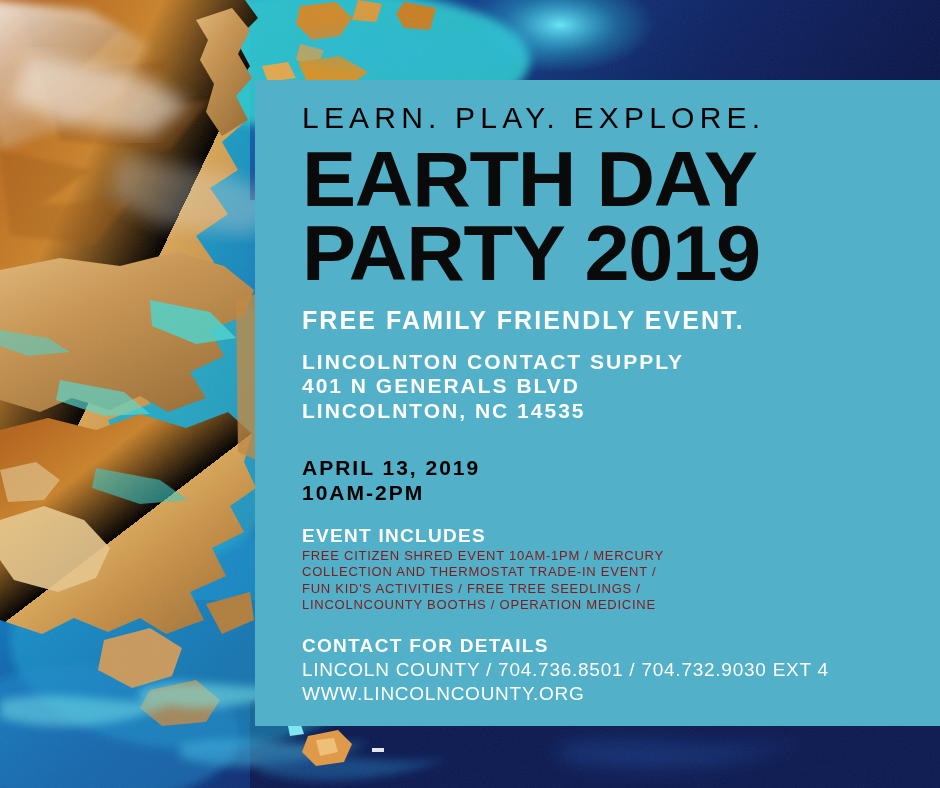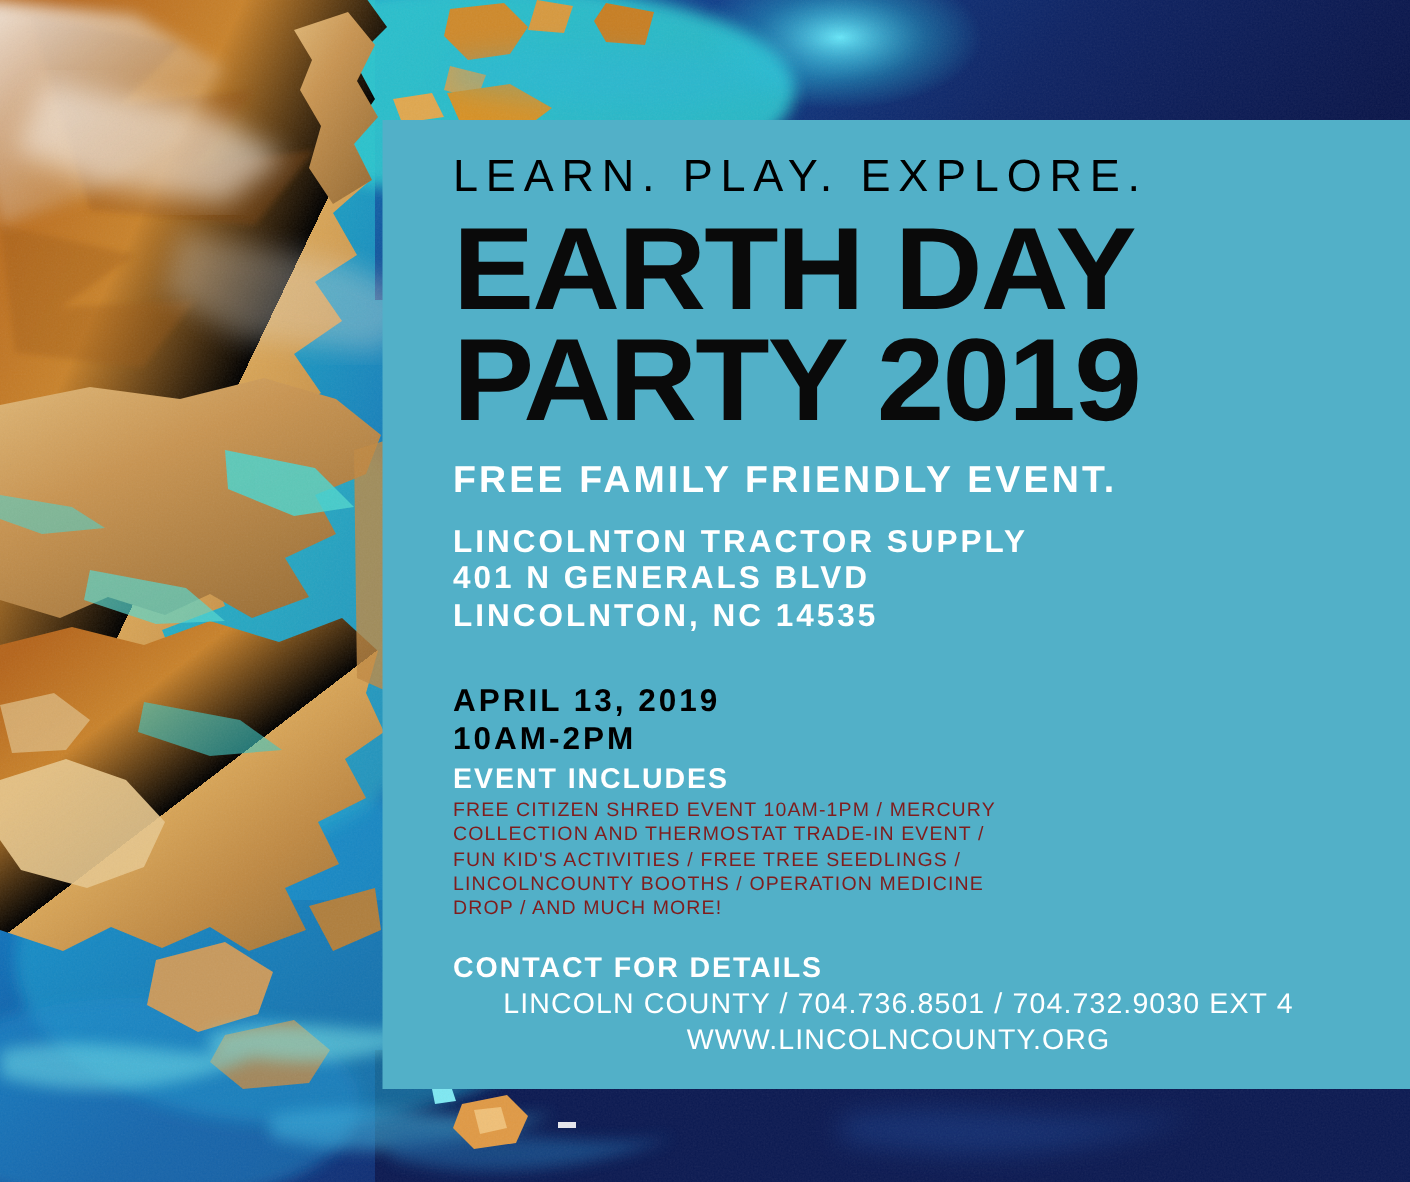--- a/index.html
+++ b/index.html
@@ -87,21 +87,21 @@
 
   .date-block { margin-top:32px; }
   .date-line {
     font-size:21px;
     font-weight:bold;
     letter-spacing:2.0px;
     line-height:1.18;
     white-space:nowrap;
   }
 
-  .section { margin-top:3px; }
+  .section { margin-top:19px; }
   .section-title {
     color:#ffffff;
     font-size:19px;
     font-weight:bold;
     letter-spacing:1.3px;
     line-height:1.25;
     white-space:nowrap;
   }
   .section-body {
     color:#7f1d1d;
@@ -113,21 +113,20 @@
   .body-line { display:block; white-space:nowrap; }
 
   .contact { margin-top:21px; }
   .contact-line {
     color:#ffffff;
     font-size:19px;
     font-weight:400;
     letter-spacing:0.75px;
     line-height:1.26;
     white-space:nowrap;
-    text-align:center;
   }
 </style>
 </head>
 <body>
 
 <div id="poster">
 
   <div id="bg">
     <svg width="940" height="788" viewBox="0 0 940 788" preserveAspectRatio="none">
       <defs>
@@ -295,38 +294,37 @@
     <div class="eyebrow">LEARN. PLAY. EXPLORE.</div>
 
     <div class="headline">
       <span class="headline-line">EARTH DAY</span>
       <span class="headline-line">PARTY 2019</span>
     </div>
 
     <div class="tagline">FREE FAMILY FRIENDLY EVENT.</div>
 
     <div class="block">
-      <div class="addr-line">LINCOLNTON TRACTOR SUPPLY</div>
+      <div class="addr-line">LINCOLNTON CONTACT SUPPLY</div>
       <div class="addr-line">401 N GENERALS BLVD</div>
       <div class="addr-line">LINCOLNTON, NC 14535</div>
     </div>
 
     <div class="date-block">
       <div class="date-line">APRIL 13, 2019</div>
       <div class="date-line">10AM-2PM</div>
     </div>
 
     <div class="section">
       <div class="section-title">EVENT INCLUDES</div>
       <div class="section-body">
         <span class="body-line">FREE CITIZEN SHRED EVENT 10AM-1PM / MERCURY</span>
         <span class="body-line">COLLECTION AND THERMOSTAT TRADE-IN EVENT /</span>
         <span class="body-line">FUN KID'S ACTIVITIES / FREE TREE SEEDLINGS /</span>
         <span class="body-line">LINCOLNCOUNTY BOOTHS / OPERATION MEDICINE</span>
-        <span class="body-line">DROP / AND MUCH MORE!</span>
       </div>
     </div>
 
     <div class="contact">
       <div class="section-title">CONTACT FOR DETAILS</div>
       <div class="contact-line">LINCOLN COUNTY / 704.736.8501 / 704.732.9030 EXT 4</div>
       <div class="contact-line">WWW.LINCOLNCOUNTY.ORG</div>
     </div>
 
   </div>

